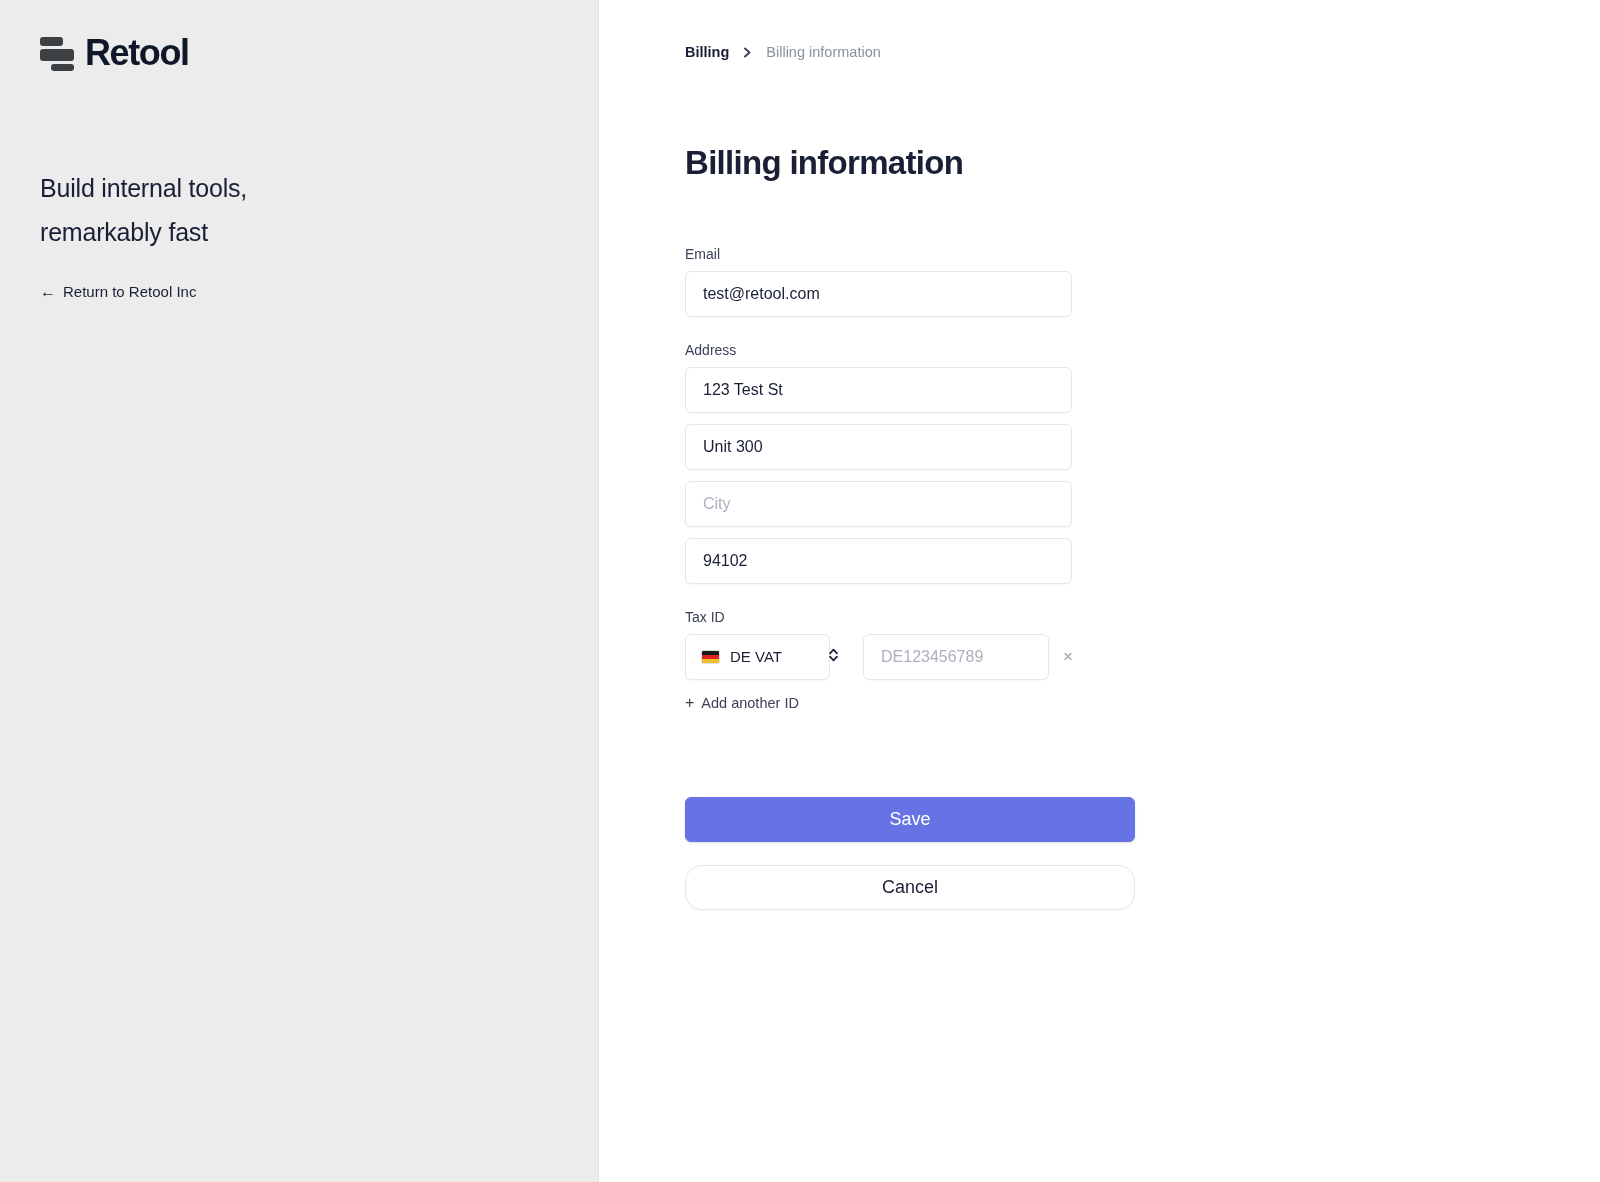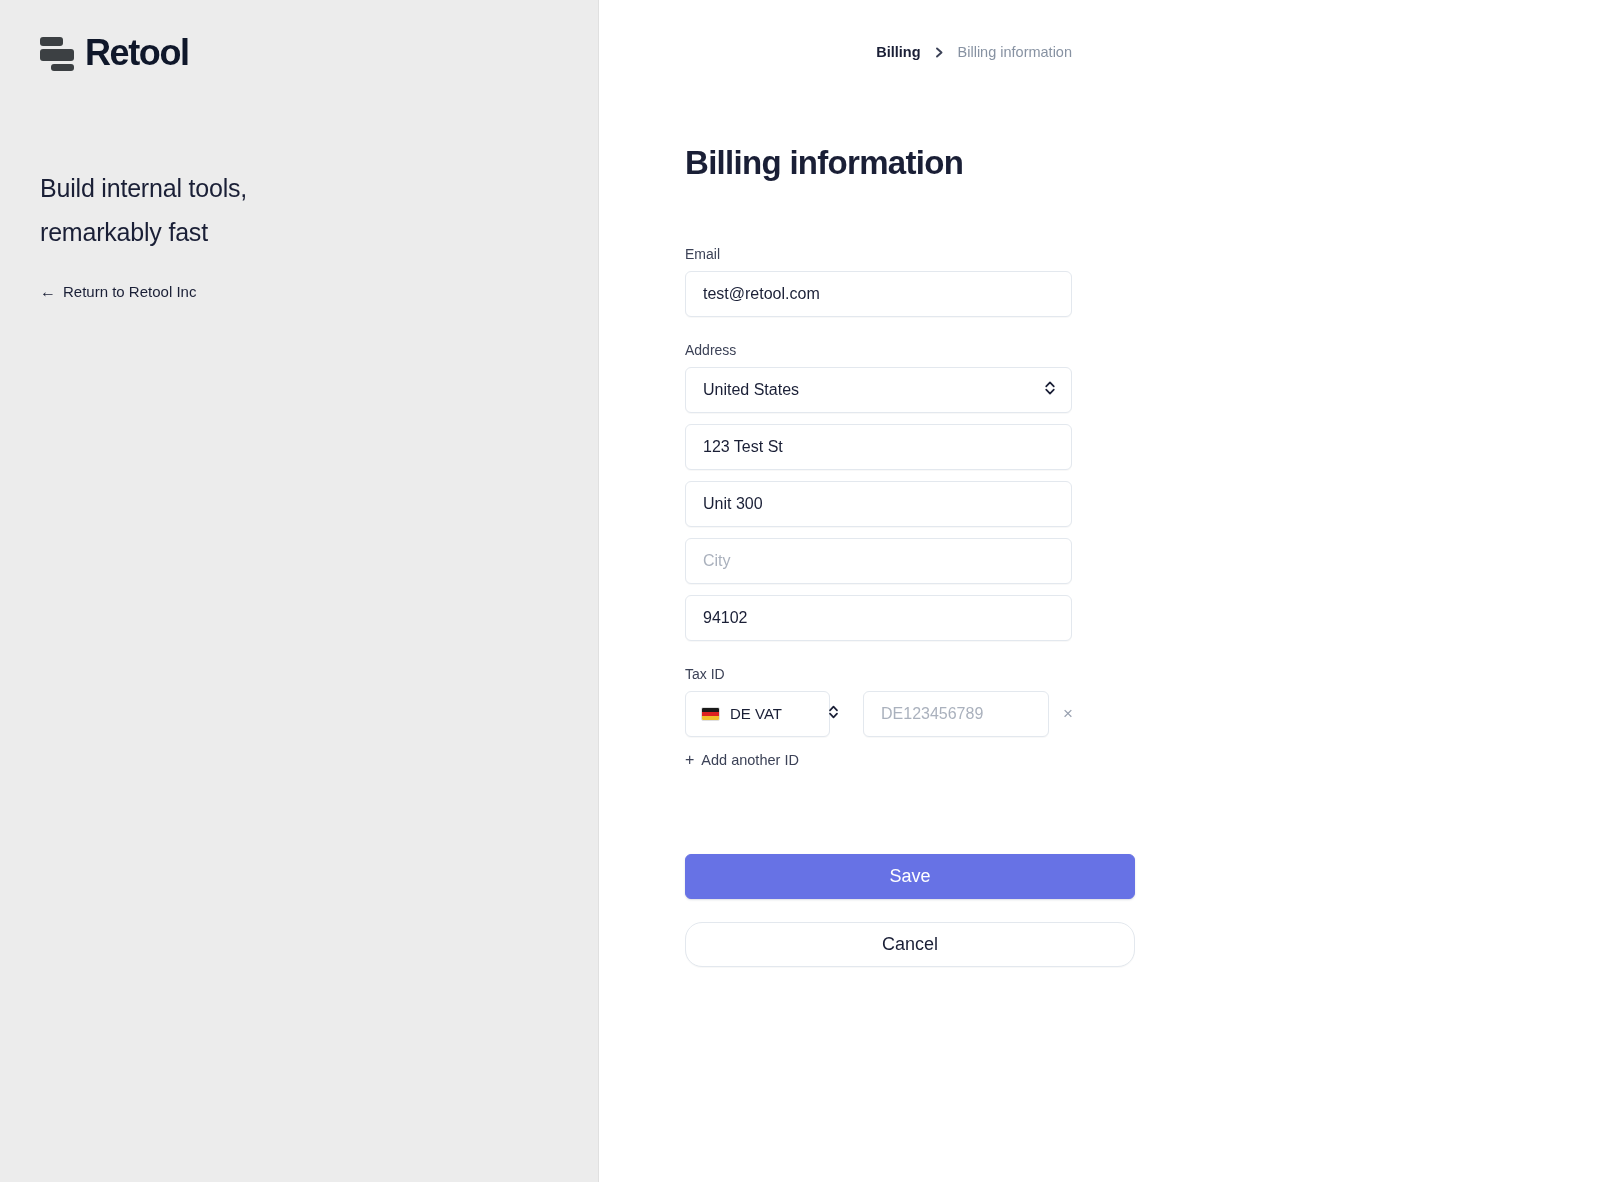--- a/index.html
+++ b/index.html
@@ -109,21 +109,20 @@
     top: 0;
     width: 387px;
   }
 
   .breadcrumb {
     display: flex;
     align-items: center;
     gap: 13px;
     margin-top: 44px;
     font-size: 14.5px;
-    justify-content: flex-end;
   }
   .crumb-current {
     color: #1a1f36;
     font-weight: 600;
     cursor: pointer;
   }
   .crumb-sep {
     color: #3c4257;
     font-size: 14px;
     line-height: 1;
@@ -361,29 +360,20 @@
       <form class="form">
 
         <div class="field-group">
           <label class="field-label">Email</label>
           <input class="input" type="text" value="test@retool.com" style="">
         </div>
 
         <div class="field-group field-stack">
           <label class="field-label">Address</label>
 
-          <div class="select-ctl">
-            <div class="input select-text">United States</div>
-            <span class="chev-updown">
-              <svg width="14" height="20" viewBox="0 0 14 20" fill="none" aria-hidden="true">
-                <path d="M3.2 8.3L7 4.4L10.8 8.3" stroke="#1a1f36" stroke-width="1.7" stroke-linecap="round" stroke-linejoin="round"></path>
-                <path d="M3.2 11.7L7 15.6L10.8 11.7" stroke="#1a1f36" stroke-width="1.7" stroke-linecap="round" stroke-linejoin="round"></path>
-              </svg>
-            </span>
-          </div>
 
           <input class="input" type="text" value="123 Test St" style="">
 
           <input class="input" type="text" value="Unit 300" style="">
 
           <input class="input" type="text" placeholder="City" style="">
 
 
           <input class="input" type="text" value="94102" style="">
         </div>

